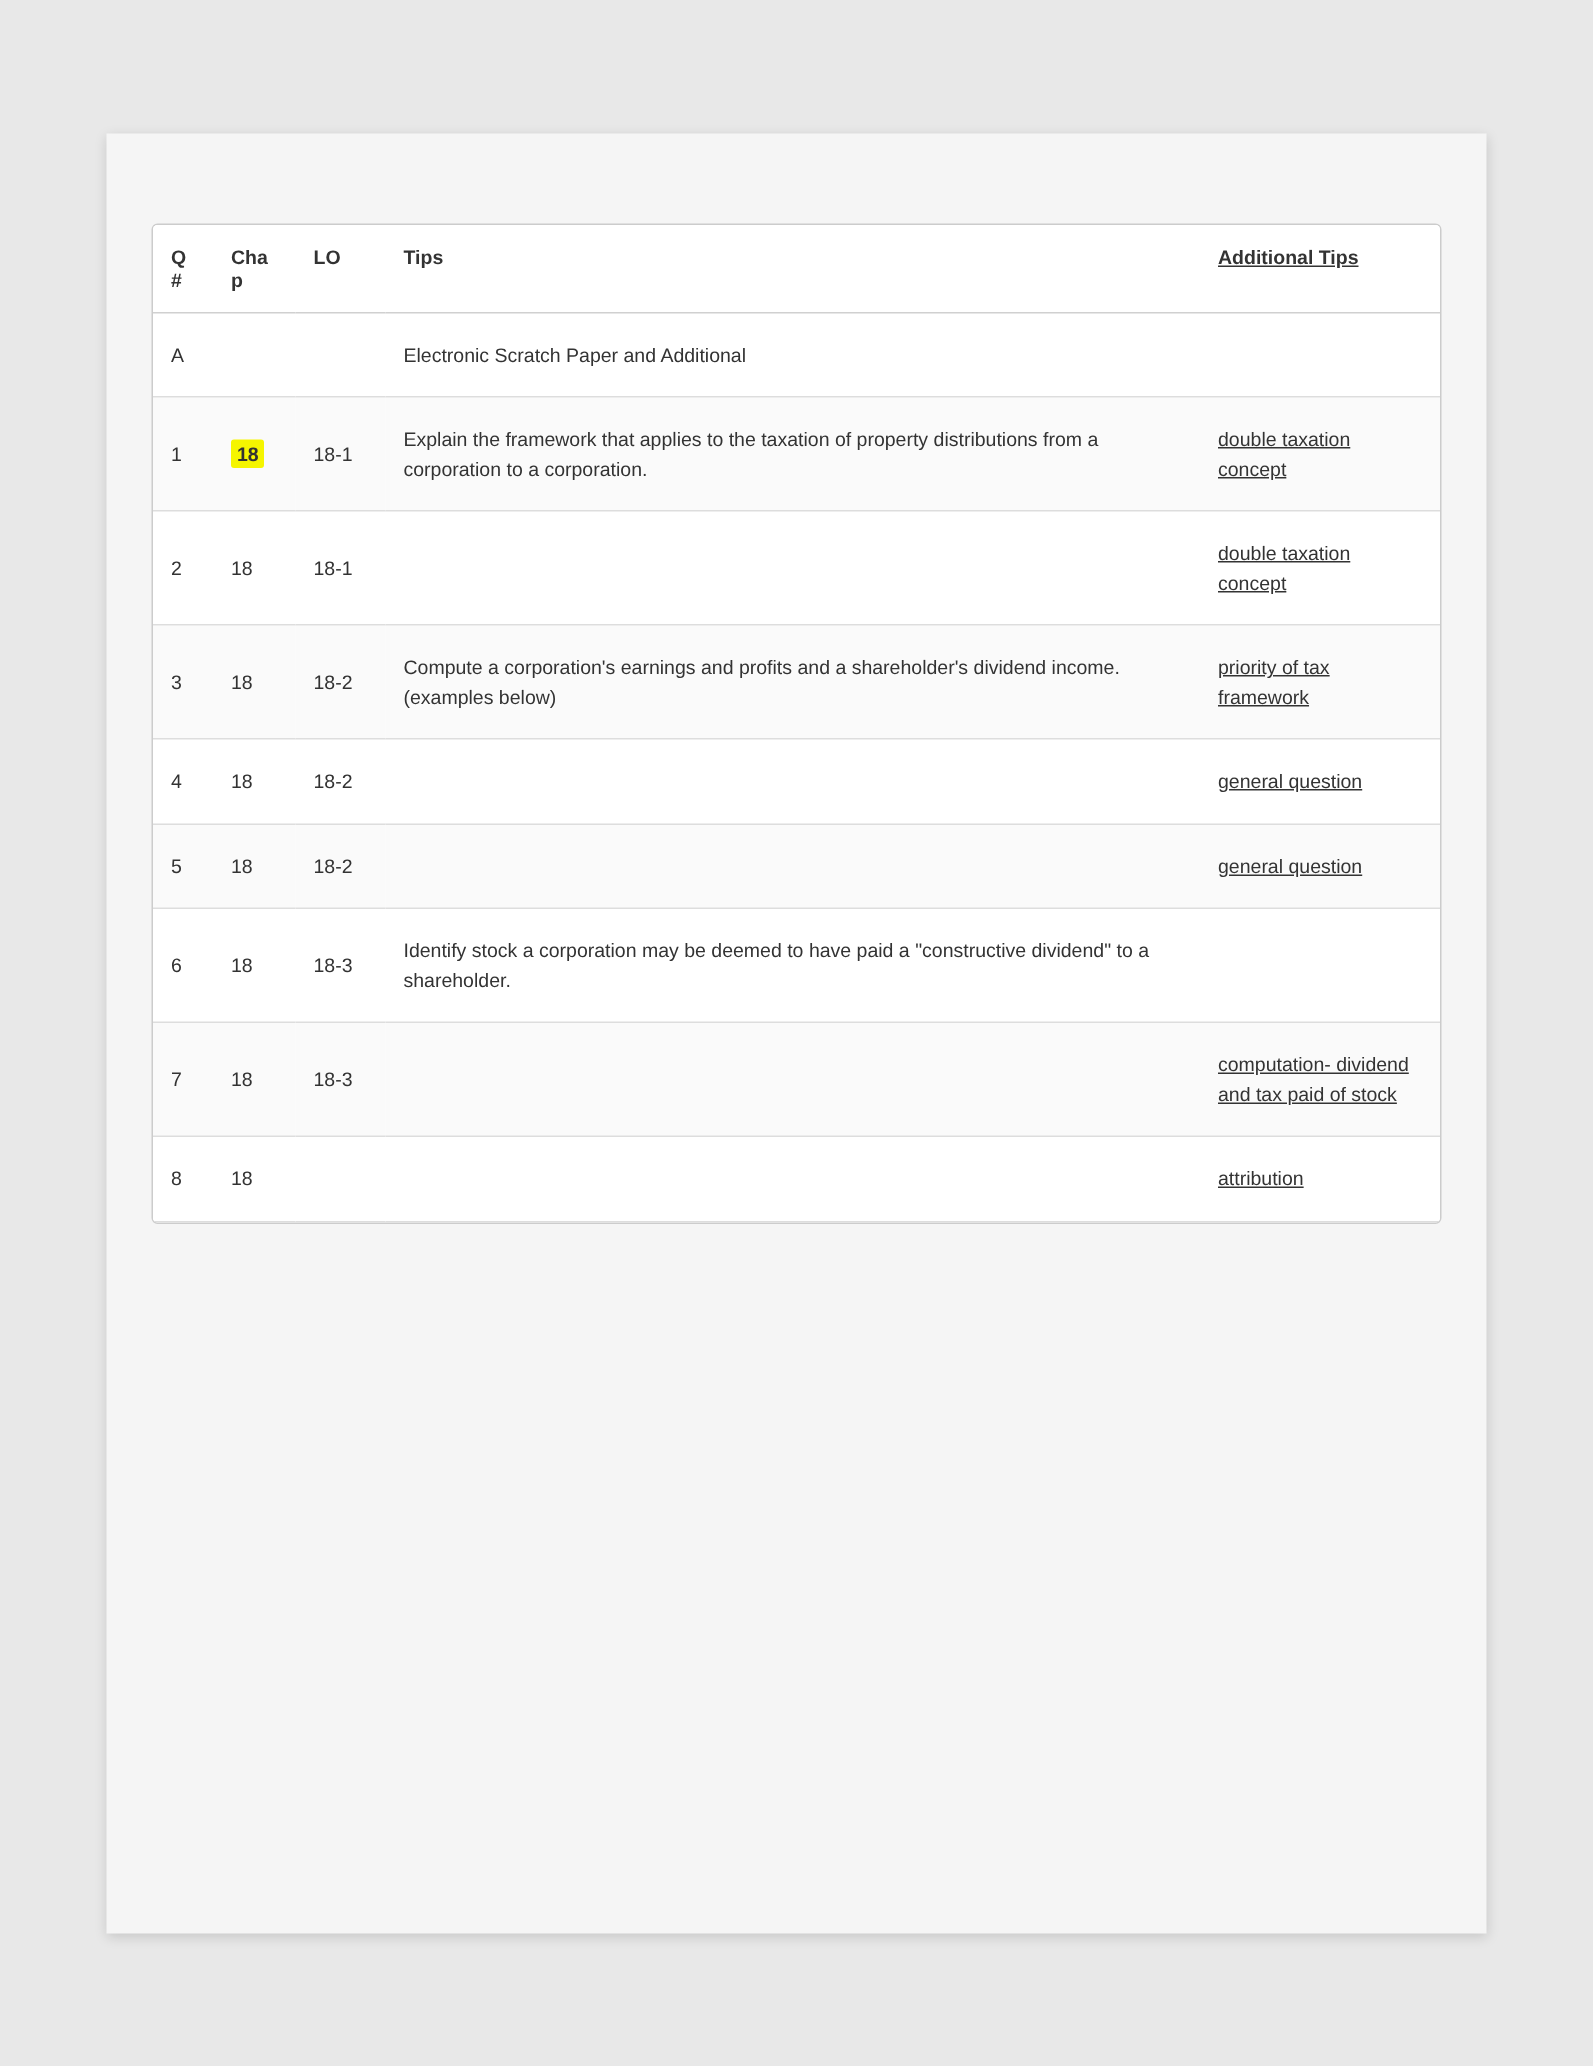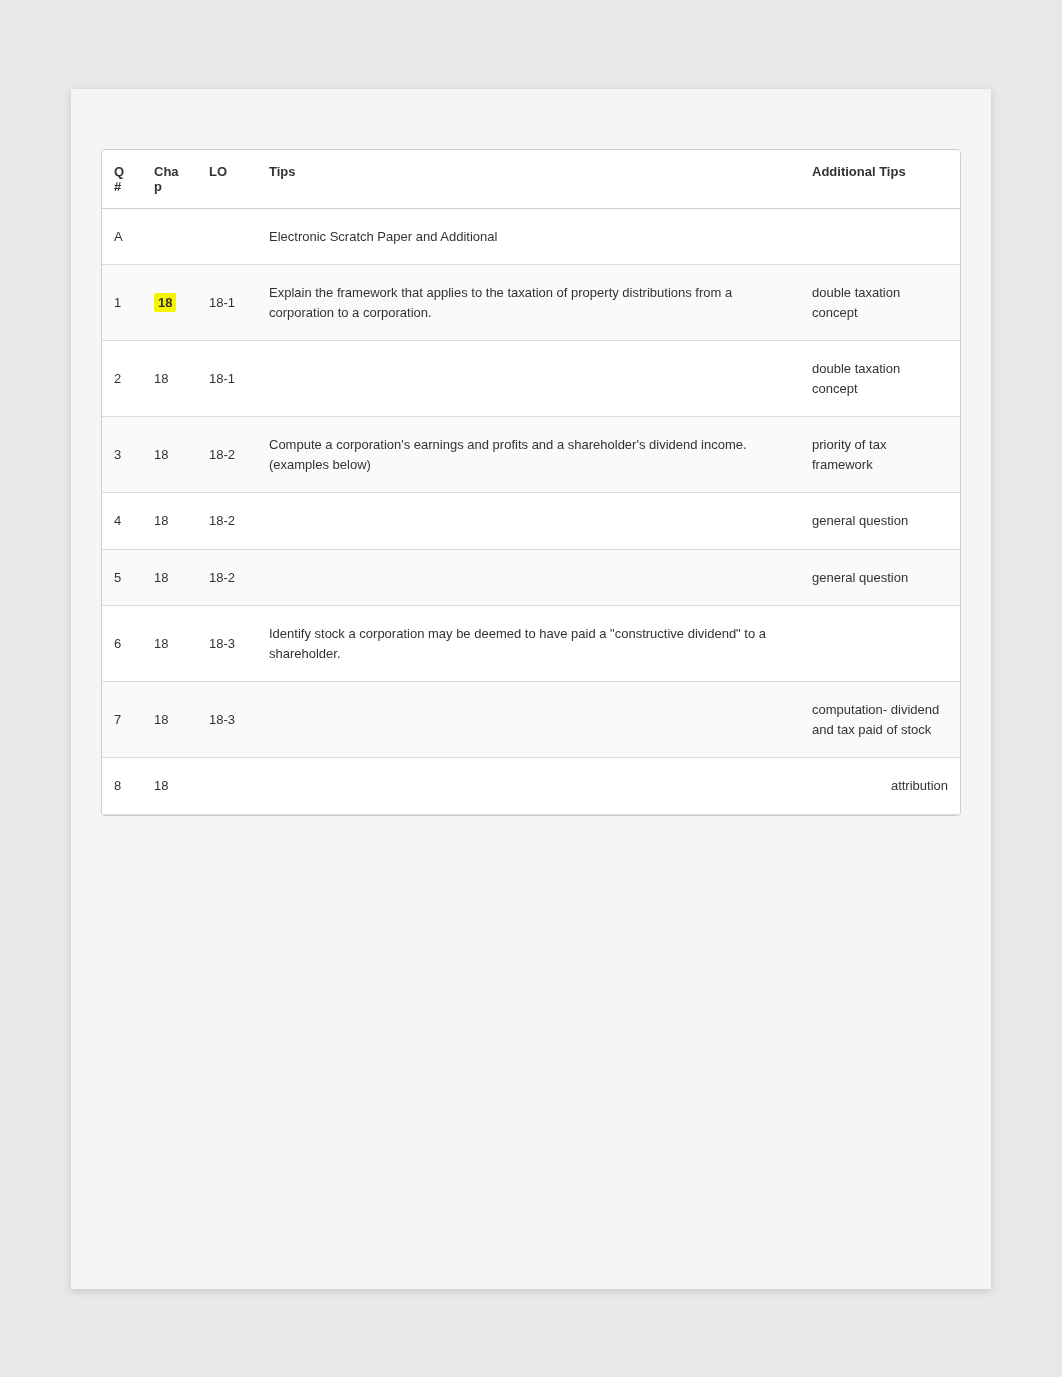--- a/index.html
+++ b/index.html
@@ -68,21 +68,21 @@
       vertical-align: middle;
       font-size: 13px;
       color: #333;
       line-height: 1.5;
     }
 
     .col-q { width: 40px; }
     .col-chap { width: 55px; }
     .col-lo { width: 60px; }
     .col-topic { width: auto; }
-    .col-tips { width: 160px; vertical-align: top; }
+    .col-tips { width: 160px; vertical-align: top; text-decoration: underline; }
 
     .highlight-cell {
       background-color: #f5f500;
       font-weight: bold;
       border-radius: 2px;
       padding: 2px 4px;
     }
   </style>
 </head>
 <body>
@@ -154,18 +154,18 @@
             <td class="col-chap">18</td>
             <td class="col-lo">18-3</td>
             <td class="col-topic"></td>
             <td class="col-tips" style="vertical-align: top;">computation- dividend and tax paid of stock</td>
           </tr>
           <tr>
             <td class="col-q">8</td>
             <td class="col-chap">18</td>
             <td class="col-lo"></td>
             <td class="col-topic"></td>
-            <td class="col-tips" style="vertical-align: top; text-align: right;">attribution</td>
+            <td class="col-tips" style="vertical-align: top;">attribution</td>
           </tr>
         </tbody>
     </table>
   </div>
 </div>
 
 </body></html>

